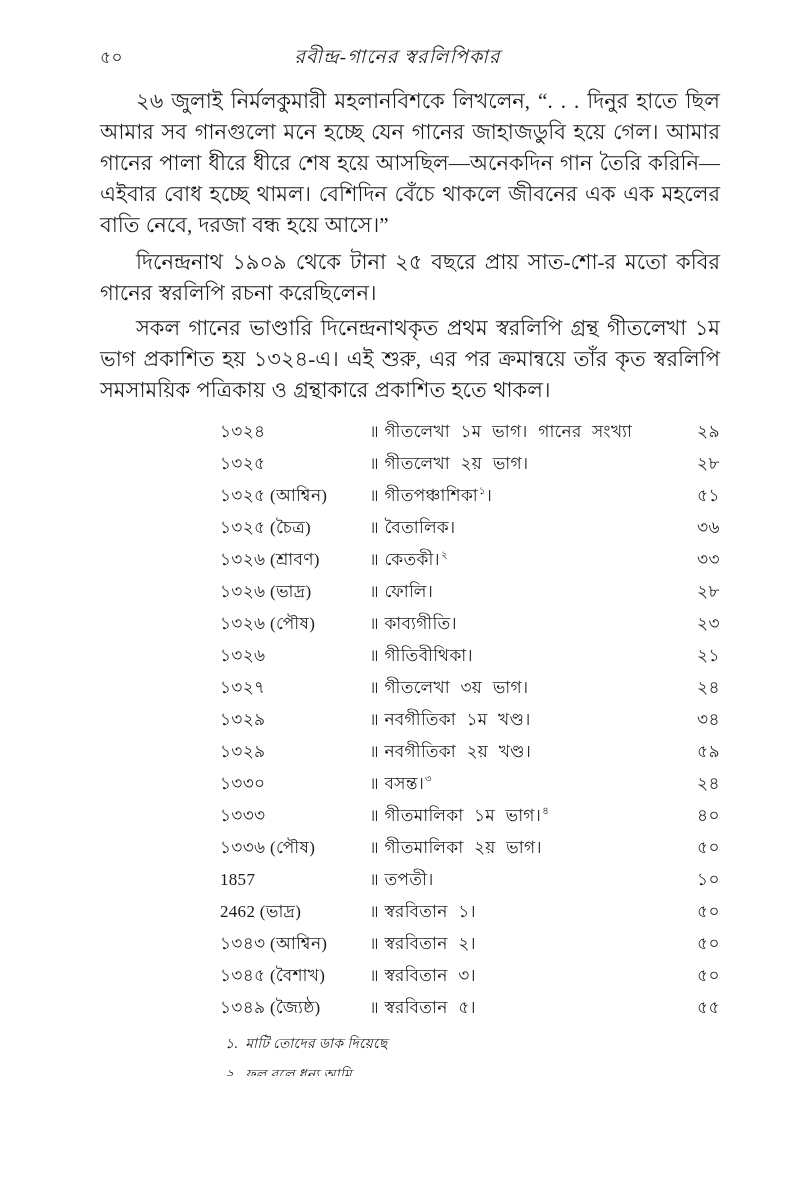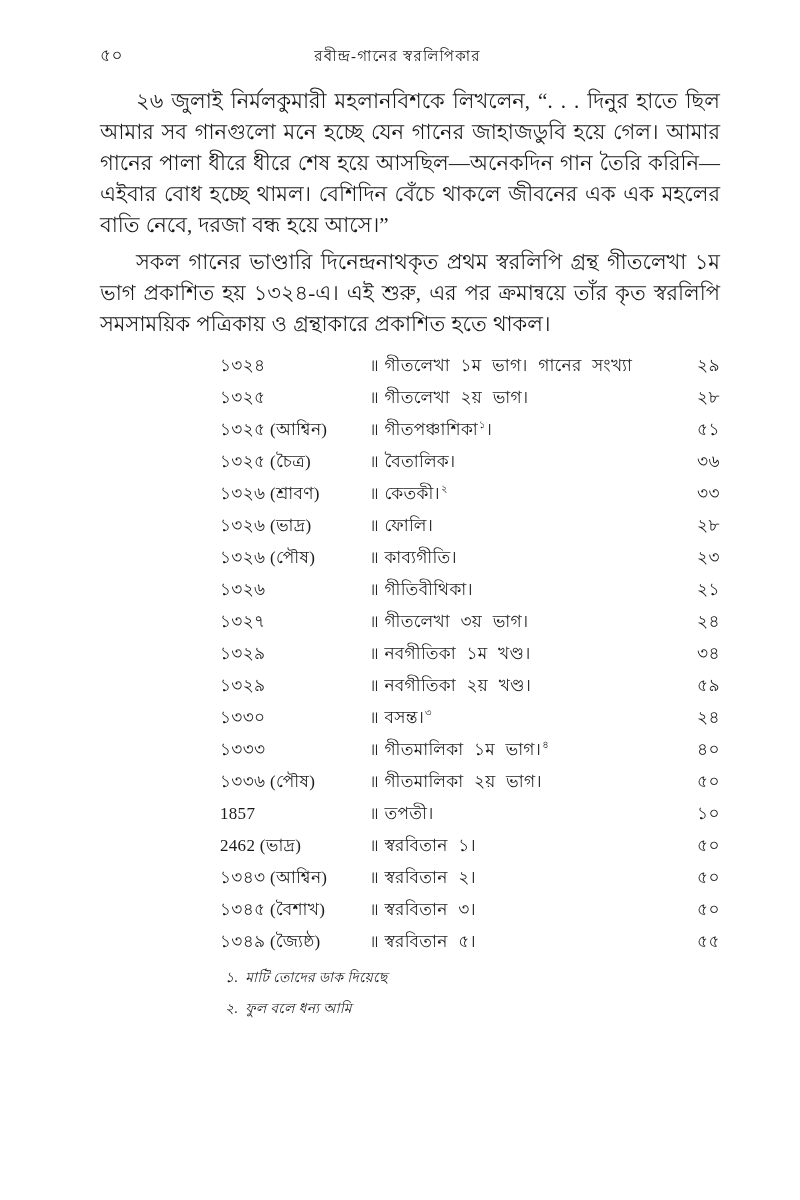--- a/index.html
+++ b/index.html
@@ -29,21 +29,22 @@
     align-items: baseline;
   }
   .folio {
     font-size: 17px;
     letter-spacing: 0.5px;
     white-space: nowrap;
   }
   .head-title {
     flex: 1;
     text-align: center;
-    font-size: 15px;
+    font-size: 19px;
+    font-style: italic;
     letter-spacing: 1.2px;
     margin-left: -28px;
     white-space: nowrap;
   }
 
   
   .textblock {
     position: absolute;
     top: 86px;
     left: 100px;
@@ -122,20 +123,21 @@
 <div class="page">
 
   <div class="running-head">
     <span class="folio">৫০</span>
     <span class="head-title">রবীন্দ্র-গানের স্বরলিপিকার</span>
   </div>
 
   <div class="textblock">
 
     <p class="para">২৬ জুলাই নির্মলকুমারী মহলানবিশকে লিখলেন, “. . . দিনুর হাতে ছিল আমার সব গানগুলো মনে হচ্ছে যেন গানের জাহাজডুবি হয়ে গেল। আমার গানের পালা ধীরে ধীরে শেষ হয়ে আসছিল—অনেকদিন গান তৈরি করিনি—এইবার বোধ হচ্ছে থামল। বেশিদিন বেঁচে থাকলে জীবনের এক এক মহলের বাতি নেবে, দরজা বন্ধ হয়ে আসে।”</p>
+    <p class="para tight">দিনেন্দ্রনাথ ১৯০৯ থেকে টানা ২৫ বছরে প্রায় সাত-শো-র মতো কবির গানের স্বরলিপি রচনা করেছিলেন।</p>
     <p class="para tight">সকল গানের ভাণ্ডারি দিনেন্দ্রনাথকৃত প্রথম স্বরলিপি গ্রন্থ গীতলেখা ১ম ভাগ প্রকাশিত হয় ১৩২৪-এ। এই শুরু, এর পর ক্রমান্বয়ে তাঁর কৃত স্বরলিপি সমসাময়িক পত্রিকায় ও গ্রন্থাকারে প্রকাশিত হতে থাকল।</p>
 
     <table class="pub-table">
       <tbody>
           <tr>
             <td class="col-date">১৩২৪</td>
             <td class="col-sep">॥</td>
             <td class="col-title">গীতলেখা ১ম ভাগ। গানের সংখ্যা</td>
             <td class="col-count">২৯</td>
           </tr>

